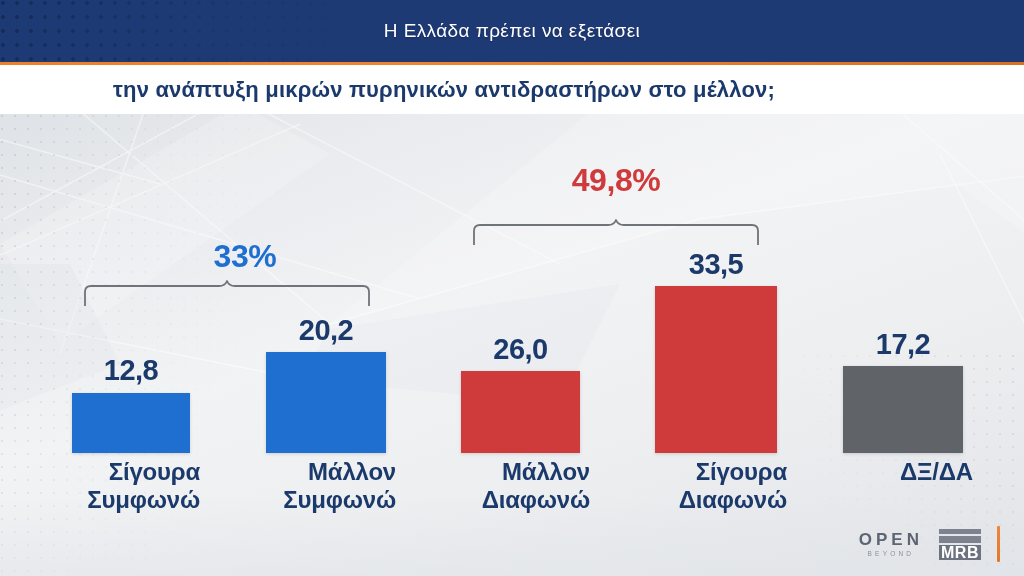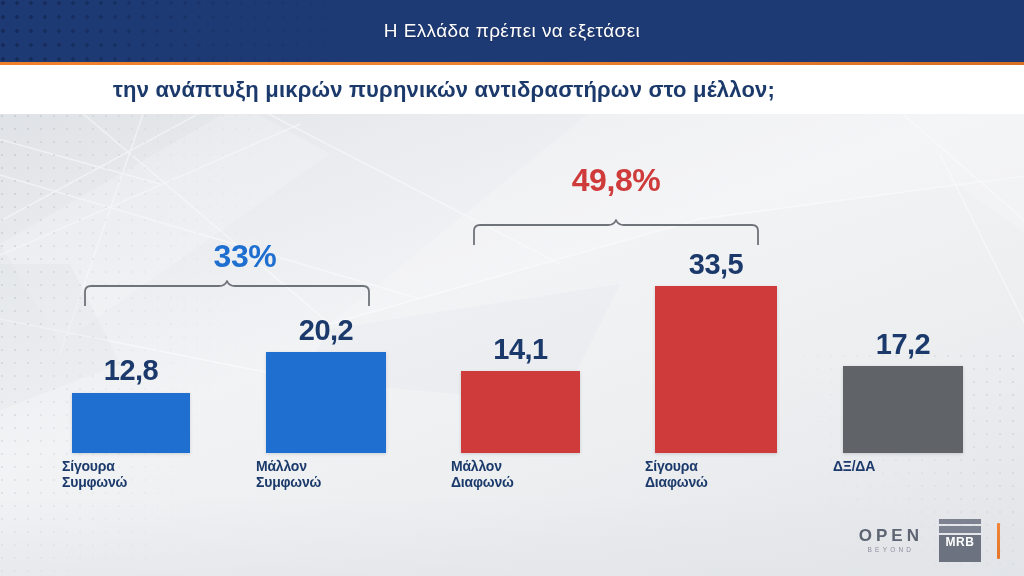--- a/index.html
+++ b/index.html
@@ -90,22 +90,22 @@
     color:#1b3a6b;
     font-weight:bold;
     font-size:29px;
     text-align:center;
     letter-spacing:-0.5px;
   }
   .bar-label {
     position:absolute;
     color:#1b3a6b;
     font-weight:bold;
-    font-size:14px;
-    text-align:left;
+    font-size:24px;
+    text-align:right;
     line-height:1.17;
     letter-spacing:-0.2px;
   }
 
   
   .bracket { position:absolute; }
   .bracket-total {
     position:absolute;
     font-weight:bold;
     font-size:32px;
@@ -124,22 +124,22 @@
     color:#5d6472;
   }
   .open-sub {
     font-size:6.5px; letter-spacing:3.2px; color:#8b909c; margin-top:3px;
   }
   .mrb-logo { display:flex; flex-direction:column; gap:2px; width:42px; }
   .mrb-bar { height:7px; background:#7d8290; }
   .mrb-bar.thin { height:5px; }
   .mrb-box {
     background:#6c727f; color:#ffffff;
-    font-size:12px; font-weight:bold; letter-spacing:0.5px;
-    text-align:center; line-height:15px; height:27px;
+    font-size:16px; font-weight:bold; letter-spacing:0.5px;
+    text-align:center; line-height:15px; height:15px;
   }
   .orange-tick {
     width:3px; height:36px;
     background:linear-gradient(180deg,#f0853a,#e3762a);
     border-radius:1px;
   }
 </style>
 </head>
 <body>
 
@@ -201,21 +201,21 @@
       <div>Συμφωνώ</div>
     </div>
 
     <div class="bar-value" style="left:266px; top:200px; width:120px;">20,2</div>
     <div class="bar" style="left:266px; top:238px; width:120px; height:101px; background:#1f6fd0;"></div>
     <div class="bar-label" style="left:256px; top:344px; width:140px;">
       <div>Μάλλον</div>
       <div>Συμφωνώ</div>
     </div>
 
-    <div class="bar-value" style="left:461px; top:219px; width:119px;">14,1</div>
+    <div class="bar-value" style="left:461px; top:219px; width:119px;">26,0</div>
     <div class="bar" style="left:461px; top:257px; width:119px; height:82px; background:#cf3b3b;"></div>
     <div class="bar-label" style="left:451px; top:344px; width:139px;">
       <div>Μάλλον</div>
       <div>Διαφωνώ</div>
     </div>
 
     <div class="bar-value" style="left:655px; top:134px; width:122px;">33,5</div>
     <div class="bar" style="left:655px; top:172px; width:122px; height:167px; background:#cf3b3b;"></div>
     <div class="bar-label" style="left:645px; top:344px; width:142px;">
       <div>Σίγουρα</div>

